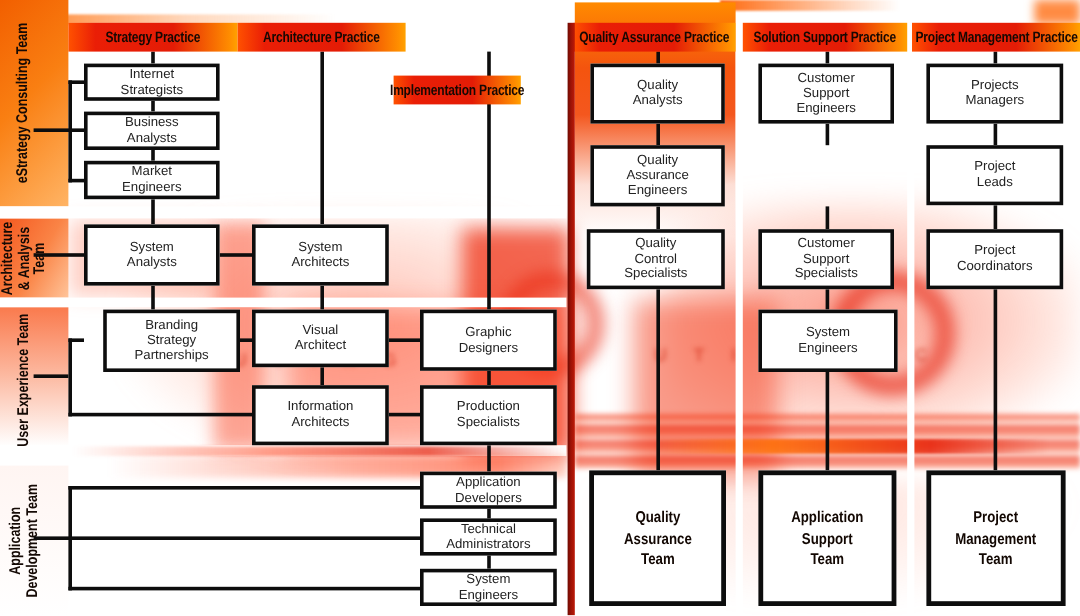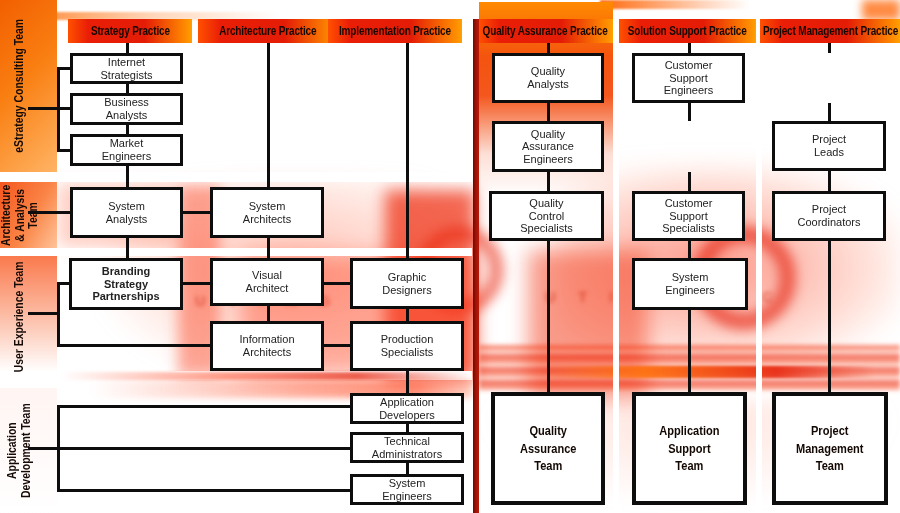--- a/index.html
+++ b/index.html
@@ -94,27 +94,27 @@
 Team</span>
   </div>
   <div class="side-label" style="left:2px;top:256px;width:34px;height:122px;">
     <span>User Experience Team</span>
   </div>
   <div class="side-label" style="left:2px;top:388px;width:34px;height:125px;">
     <span>Application
 Development Team</span>
   </div>
 
-  <div class="hdr" style="left:68px;width:124px;">
+  <div class="hdr" style="left:57px;width:141px;">
       <span>Strategy Practice</span>
     </div>
   <div class="hdr" style="left:198px;width:140px;">
       <span>Architecture Practice</span>
     </div>
-  <div class="hdr" style="left:328px;width:134px;">
+  <div class="hdr" style="left:328px;width:106px;margin-top:44px;">
       <span>Implementation Practice</span>
     </div>
   <div class="hdr" style="left:478px;width:135px;">
       <span>Quality Assurance Practice</span>
     </div>
   <div class="hdr" style="left:619px;width:137px;">
       <span>Solution Support Practice</span>
     </div>
   <div class="hdr" style="left:760px;width:140px;">
       <span>Project Management Practice</span>
@@ -176,21 +176,21 @@
   <div class="node" style="left:70px;top:53px;width:113px;height:31px;">Internet
 Strategists</div>
   <div class="node" style="left:70px;top:93px;width:113px;height:32px;">Business
 Analysts</div>
   <div class="node" style="left:70px;top:134px;width:113px;height:32px;">Market
 Engineers</div>
   <div class="node" style="left:70px;top:187px;width:113px;height:51px;">System
 Analysts</div>
   <div class="node" style="left:210px;top:187px;width:114px;height:51px;">System
 Architects</div>
-  <div class="node" style="left:69px;top:258px;width:114px;height:52px;font-weight:bold;">Branding
+  <div class="node" style="left:86px;top:258px;width:114px;height:52px;">Branding
 Strategy
 Partnerships</div>
   <div class="node" style="left:210px;top:258px;width:114px;height:48px;">Visual
 Architect</div>
   <div class="node" style="left:350px;top:258px;width:114px;height:51px;">Graphic
 Designers</div>
   <div class="node" style="left:210px;top:321px;width:114px;height:50px;">Information
 Architects</div>
   <div class="node" style="left:350px;top:321px;width:114px;height:50px;">Production
 Specialists</div>
@@ -212,20 +212,22 @@
 
   <div class="node" style="left:632px;top:53px;width:113px;height:50px;">Customer
 Support
 Engineers</div>
   <div class="node" style="left:632px;top:191px;width:113px;height:50px;">Customer
 Support
 Specialists</div>
   <div class="node" style="left:632px;top:258px;width:116px;height:52px;">System
 Engineers</div>
 
+  <div class="node" style="left:772px;top:53px;width:114px;height:50px;">Projects
+Managers</div>
   <div class="node" style="left:772px;top:121px;width:114px;height:50px;">Project
 Leads</div>
   <div class="node" style="left:772px;top:191px;width:114px;height:50px;">Project
 Coordinators</div>
 
   <div class="tnode" style="left:491px;top:392px;width:114px;height:113px;">
       <span>Quality
 Assurance
 Team</span>
     </div>

